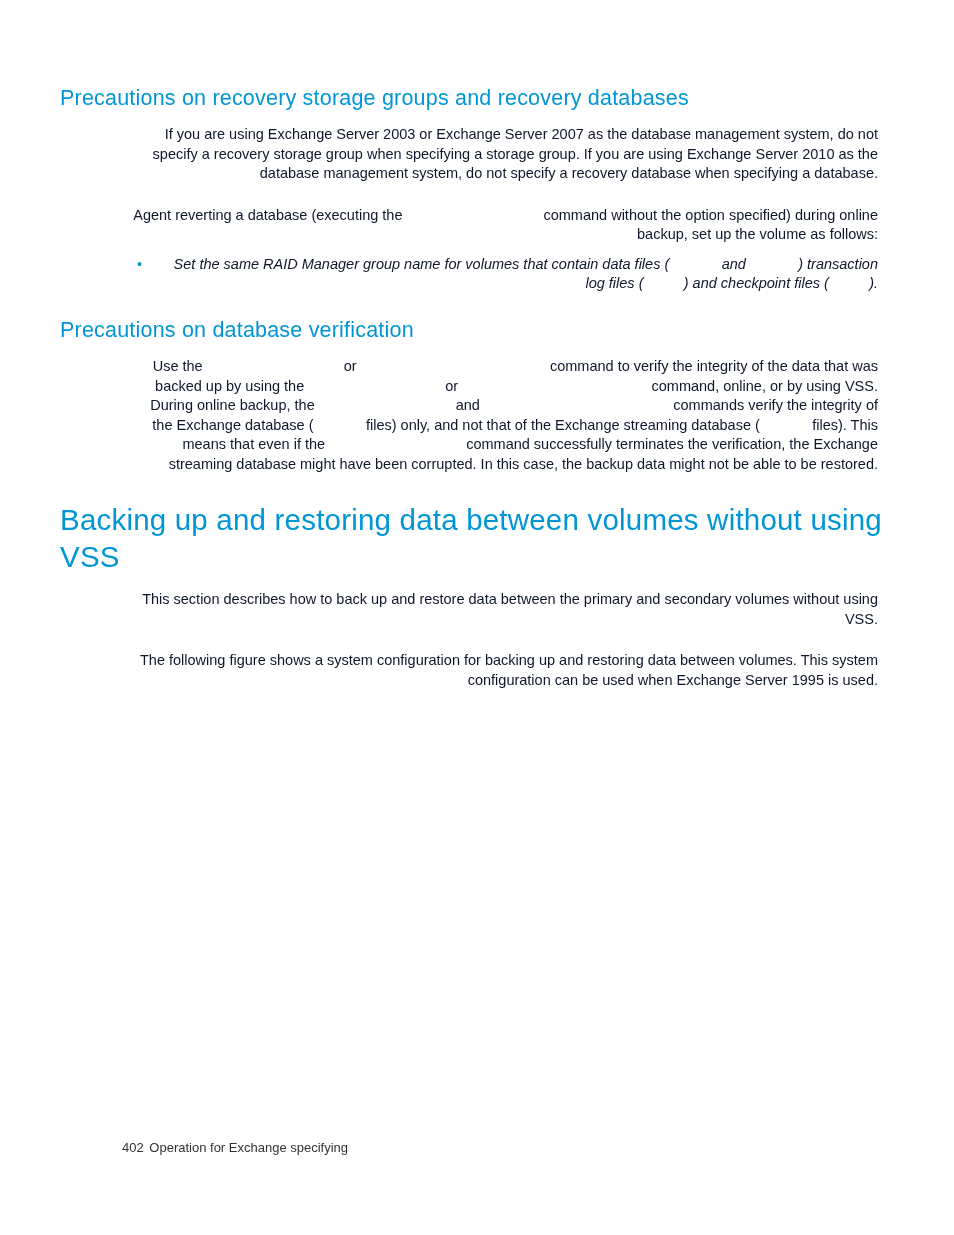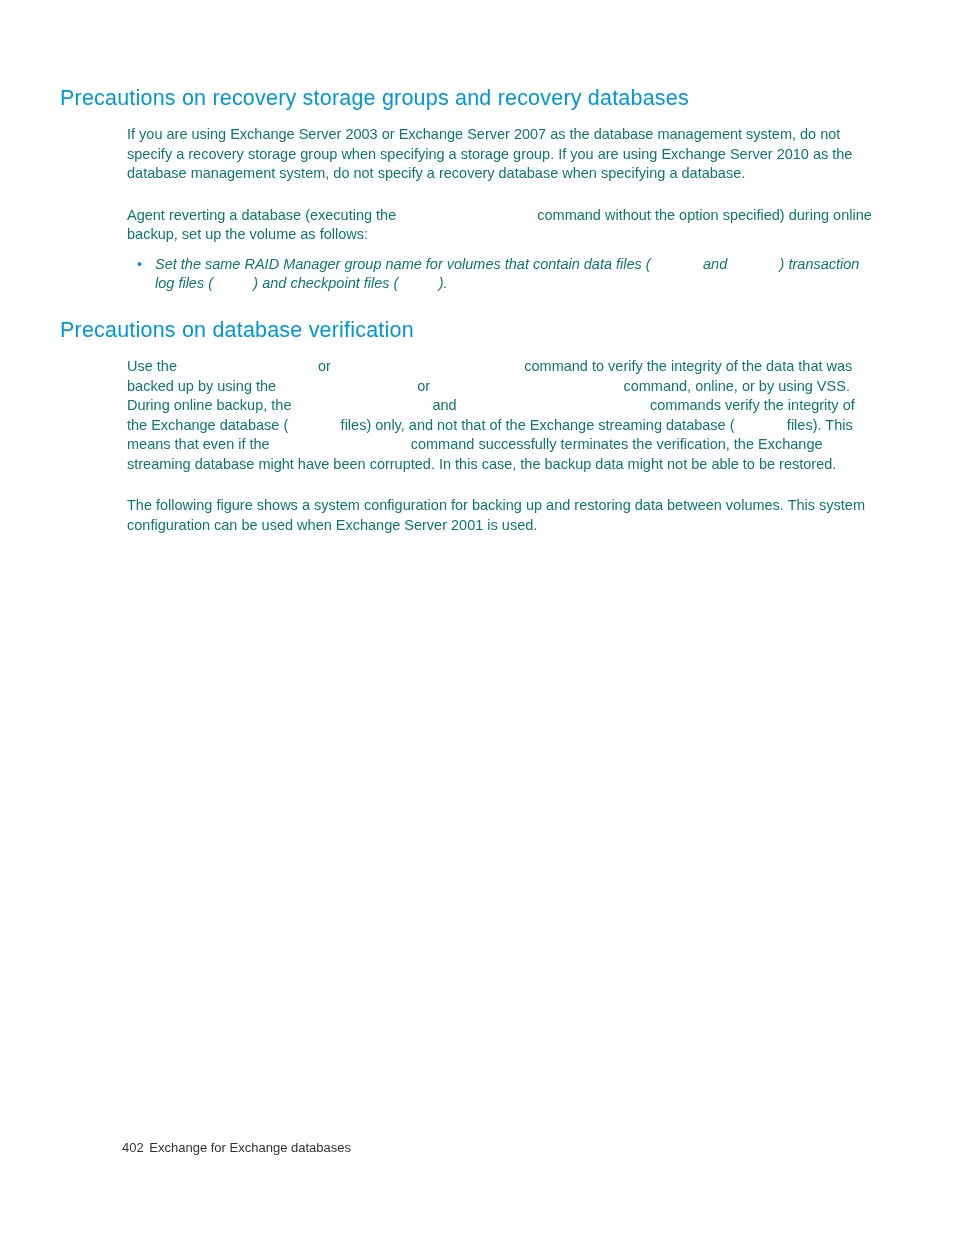--- a/index.html
+++ b/index.html
@@ -30,21 +30,22 @@
     color: #0096d6;
     font-weight: 400;
     font-size: 29.5px;
     margin: 28px 0 14px 0;
     line-height: 1.25;
     letter-spacing: 0.2px;
   }
   .body-block {
     margin-left: 67px;
     margin-right: 16px;
-    color: #0f766e;
+    color: #0f172a;
+    text-align: right;
   }
   p {
     margin: 0 0 10px 0;
   }
   ul {
     margin: 6px 0 10px 0;
     padding-left: 28px;
     list-style: none;
     font-style: italic;
   }
@@ -102,25 +103,31 @@
 
   <div class="section">
     <h2 class="blue">Precautions on database verification</h2>
     <div class="body-block">
       <p>
         <span>Use the </span><span>&nbsp;&nbsp;&nbsp;&nbsp;&nbsp;&nbsp;&nbsp;&nbsp;&nbsp;&nbsp;&nbsp;&nbsp;&nbsp;&nbsp;&nbsp;&nbsp;&nbsp;&nbsp;&nbsp;&nbsp;&nbsp;&nbsp;&nbsp;&nbsp;&nbsp;&nbsp;&nbsp;&nbsp;&nbsp;&nbsp;&nbsp;&nbsp;&nbsp;</span><span> or </span><span>&nbsp;&nbsp;&nbsp;&nbsp;&nbsp;&nbsp;&nbsp;&nbsp;&nbsp;&nbsp;&nbsp;&nbsp;&nbsp;&nbsp;&nbsp;&nbsp;&nbsp;&nbsp;&nbsp;&nbsp;&nbsp;&nbsp;&nbsp;&nbsp;&nbsp;&nbsp;&nbsp;&nbsp;&nbsp;&nbsp;&nbsp;&nbsp;&nbsp;&nbsp;&nbsp;&nbsp;&nbsp;&nbsp;&nbsp;&nbsp;&nbsp;&nbsp;&nbsp;&nbsp;&nbsp;&nbsp;</span><span> command to verify the integrity of the data that was backed up by using the </span><span>&nbsp;&nbsp;&nbsp;&nbsp;&nbsp;&nbsp;&nbsp;&nbsp;&nbsp;&nbsp;&nbsp;&nbsp;&nbsp;&nbsp;&nbsp;&nbsp;&nbsp;&nbsp;&nbsp;&nbsp;&nbsp;&nbsp;&nbsp;&nbsp;&nbsp;&nbsp;&nbsp;&nbsp;&nbsp;&nbsp;&nbsp;&nbsp;&nbsp;</span><span> or </span><span>&nbsp;&nbsp;&nbsp;&nbsp;&nbsp;&nbsp;&nbsp;&nbsp;&nbsp;&nbsp;&nbsp;&nbsp;&nbsp;&nbsp;&nbsp;&nbsp;&nbsp;&nbsp;&nbsp;&nbsp;&nbsp;&nbsp;&nbsp;&nbsp;&nbsp;&nbsp;&nbsp;&nbsp;&nbsp;&nbsp;&nbsp;&nbsp;&nbsp;&nbsp;&nbsp;&nbsp;&nbsp;&nbsp;&nbsp;&nbsp;&nbsp;&nbsp;&nbsp;&nbsp;&nbsp;&nbsp;</span><span> command, online, or by using VSS. During online backup, the </span><span>&nbsp;&nbsp;&nbsp;&nbsp;&nbsp;&nbsp;&nbsp;&nbsp;&nbsp;&nbsp;&nbsp;&nbsp;&nbsp;&nbsp;&nbsp;&nbsp;&nbsp;&nbsp;&nbsp;&nbsp;&nbsp;&nbsp;&nbsp;&nbsp;&nbsp;&nbsp;&nbsp;&nbsp;&nbsp;&nbsp;&nbsp;&nbsp;&nbsp;</span><span> and </span><span>&nbsp;&nbsp;&nbsp;&nbsp;&nbsp;&nbsp;&nbsp;&nbsp;&nbsp;&nbsp;&nbsp;&nbsp;&nbsp;&nbsp;&nbsp;&nbsp;&nbsp;&nbsp;&nbsp;&nbsp;&nbsp;&nbsp;&nbsp;&nbsp;&nbsp;&nbsp;&nbsp;&nbsp;&nbsp;&nbsp;&nbsp;&nbsp;&nbsp;&nbsp;&nbsp;&nbsp;&nbsp;&nbsp;&nbsp;&nbsp;&nbsp;&nbsp;&nbsp;&nbsp;&nbsp;&nbsp;</span><span> commands verify the integrity of the Exchange database (</span><span>&nbsp;&nbsp;&nbsp;&nbsp;&nbsp;&nbsp;&nbsp;&nbsp;&nbsp;&nbsp;&nbsp;&nbsp;</span><span> files) only, and not that of the Exchange streaming database (</span><span>&nbsp;&nbsp;&nbsp;&nbsp;&nbsp;&nbsp;&nbsp;&nbsp;&nbsp;&nbsp;&nbsp;&nbsp;</span><span> files). This means that even if the </span><span>&nbsp;&nbsp;&nbsp;&nbsp;&nbsp;&nbsp;&nbsp;&nbsp;&nbsp;&nbsp;&nbsp;&nbsp;&nbsp;&nbsp;&nbsp;&nbsp;&nbsp;&nbsp;&nbsp;&nbsp;&nbsp;&nbsp;&nbsp;&nbsp;&nbsp;&nbsp;&nbsp;&nbsp;&nbsp;&nbsp;&nbsp;&nbsp;&nbsp;</span><span> command successfully terminates the verification, the Exchange streaming database might have been corrupted. In this case, the backup data might not be able to be restored.</span>
       </p>
     </div>
   </div>
 
+  <div class="section">
+    <h1 class="big-blue">Backing up and restoring data between volumes without using VSS</h1>
+    <div class="body-block">
+      <p>This section describes how to back up and restore data between the primary and secondary volumes without using VSS.</p>
+    </div>
+  </div>
 
   <div class="section">
     <div class="body-block">
-      <p>The following figure shows a system configuration for backing up and restoring data between volumes. This system configuration can be used when Exchange Server 2001 is used.</p>
+      <p>The following figure shows a system configuration for backing up and restoring data between volumes. This system configuration can be used when Exchange Server 1995 is used.</p>
     </div>
   </div>
 
 </div>
 
 <div class="footer">
   <span class="pg">402</span>
-  <span>Exchange for Exchange databases</span>
+  <span>Operation for Exchange specifying</span>
 </div>
 
 </body></html>

